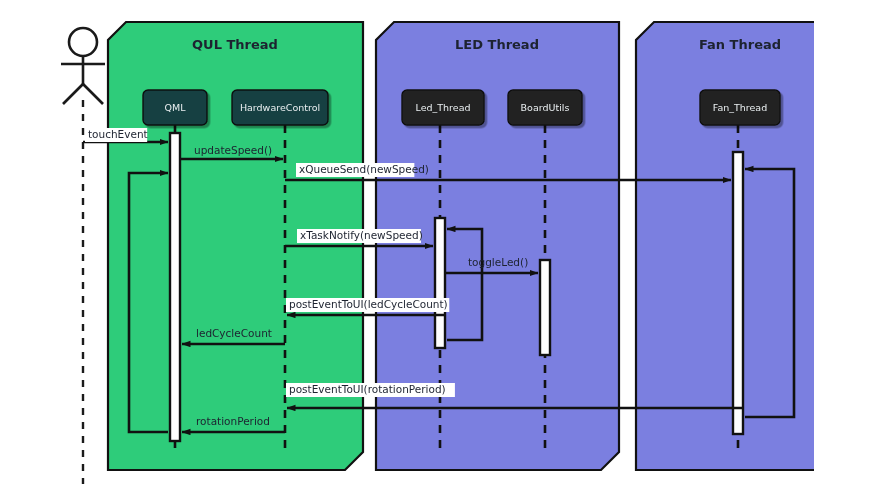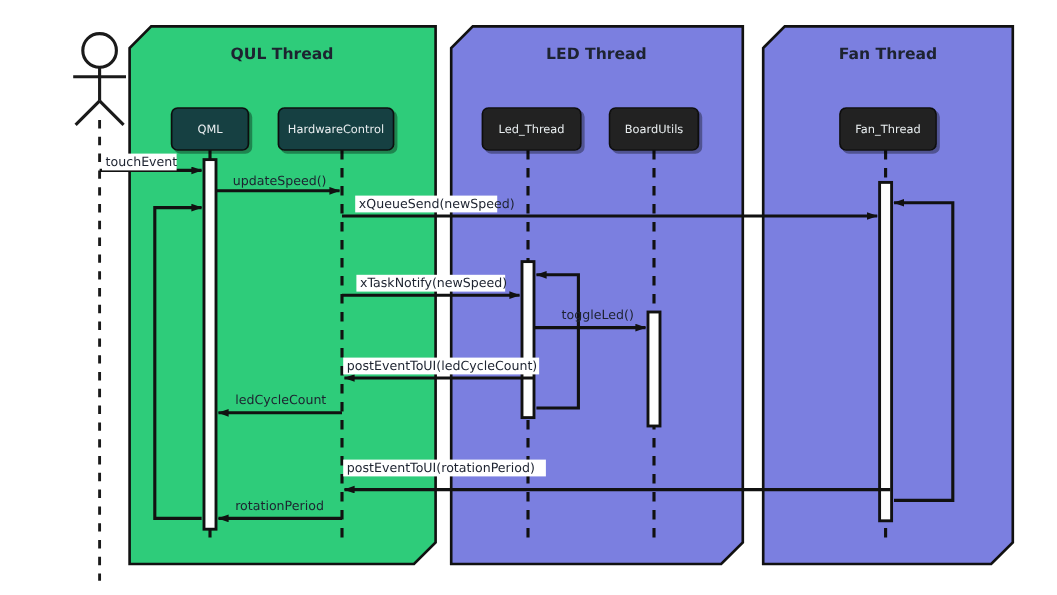--- a/index.html
+++ b/index.html
@@ -1,17 +1,17 @@
 <!DOCTYPE html>
 <html><head>
 <meta charset="utf-8">
 <style>
   html,body{margin:0;padding:0;background:#ffffff;}
   body{font-family:"DejaVu Sans", sans-serif;}
-  #stage{position:relative;width:881px;height:496px;background:#ffffff;overflow:hidden;}
+  #stage{position:relative;width:814px;height:496px;background:#ffffff;overflow:hidden;}
   svg.canvas{position:absolute;left:0;top:0;width:881px;height:496px;}
   .msg-lbl{font-family:"DejaVu Sans", sans-serif;font-size:10.5px;fill:#1d2330;}
   .thread-title{font-family:"DejaVu Sans", sans-serif;font-size:13px;font-weight:bold;fill:#1d2330;}
   .part-lbl{font-family:"DejaVu Sans", sans-serif;font-size:9.5px;fill:#e9eef0;}
 </style>
 </head>
 <body>
 
 <div id="stage">
   <svg class="canvas" viewBox="0 0 881 496">

